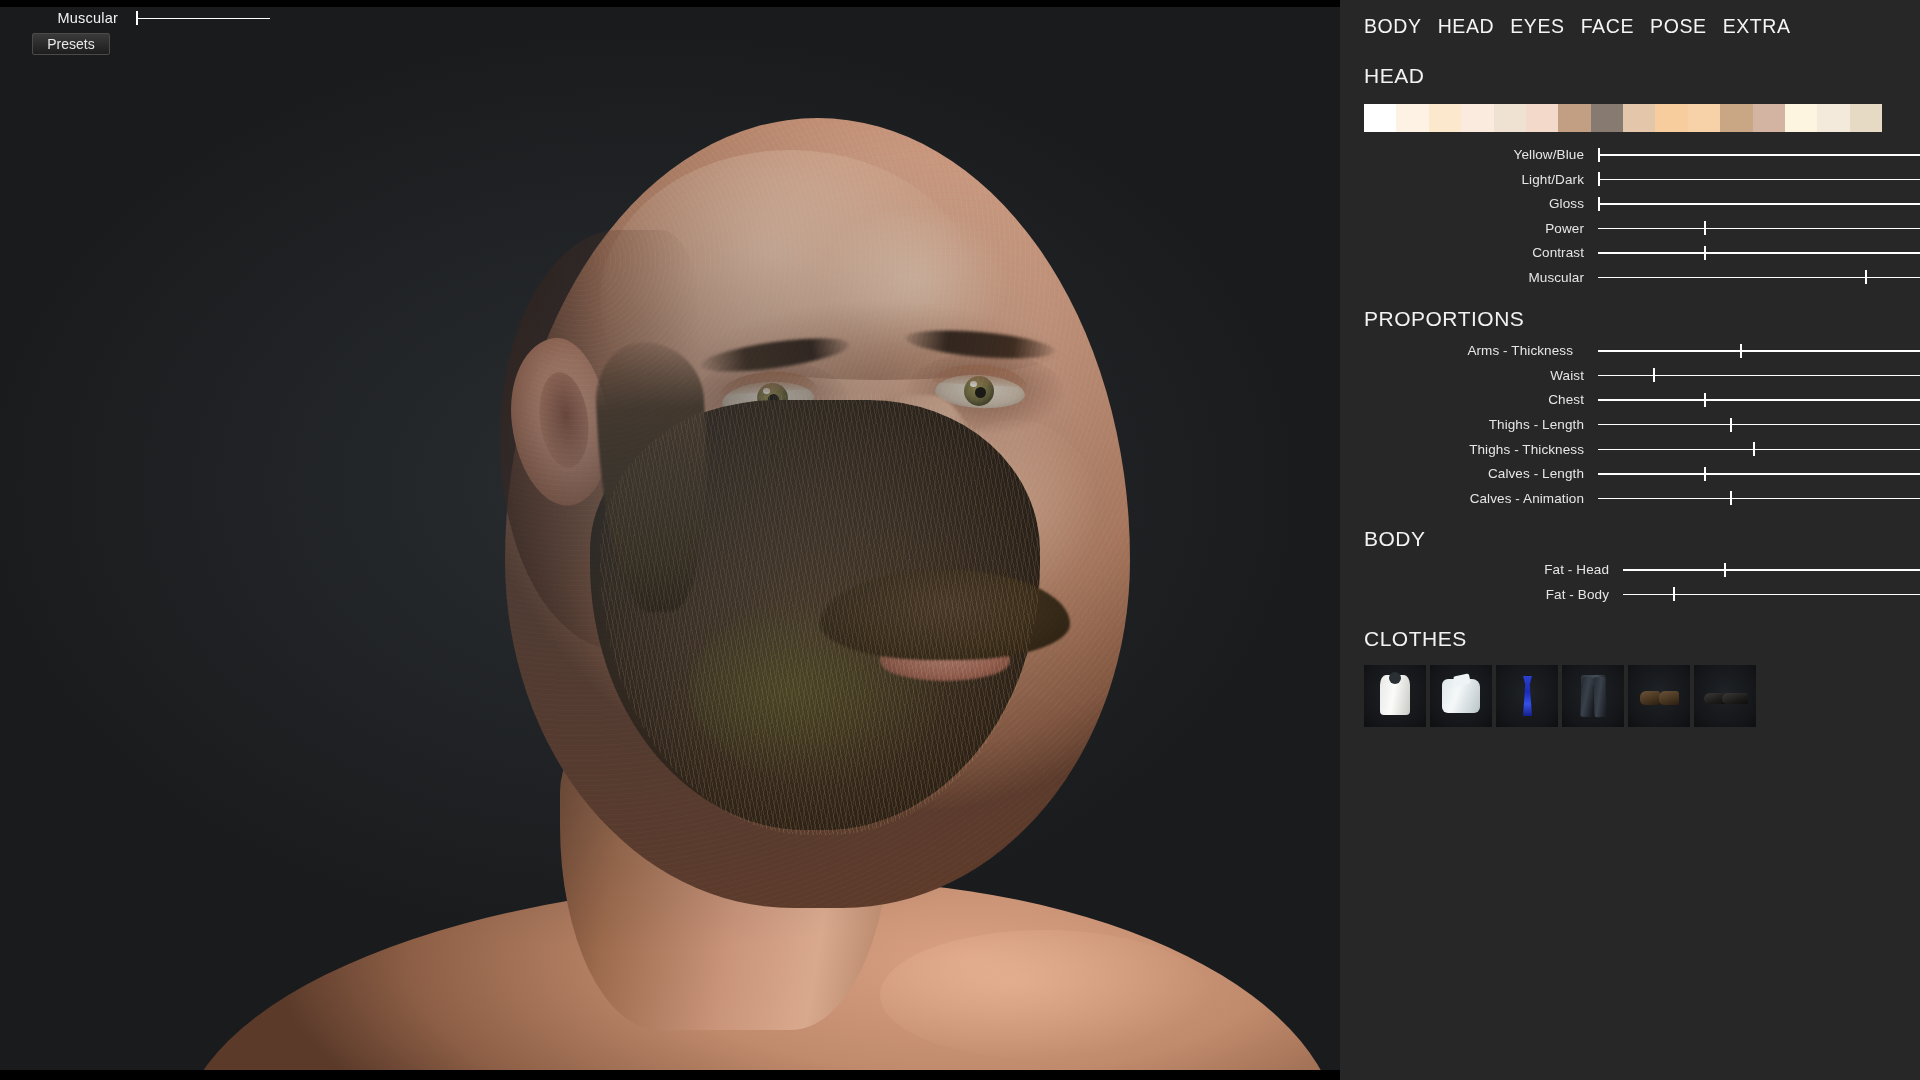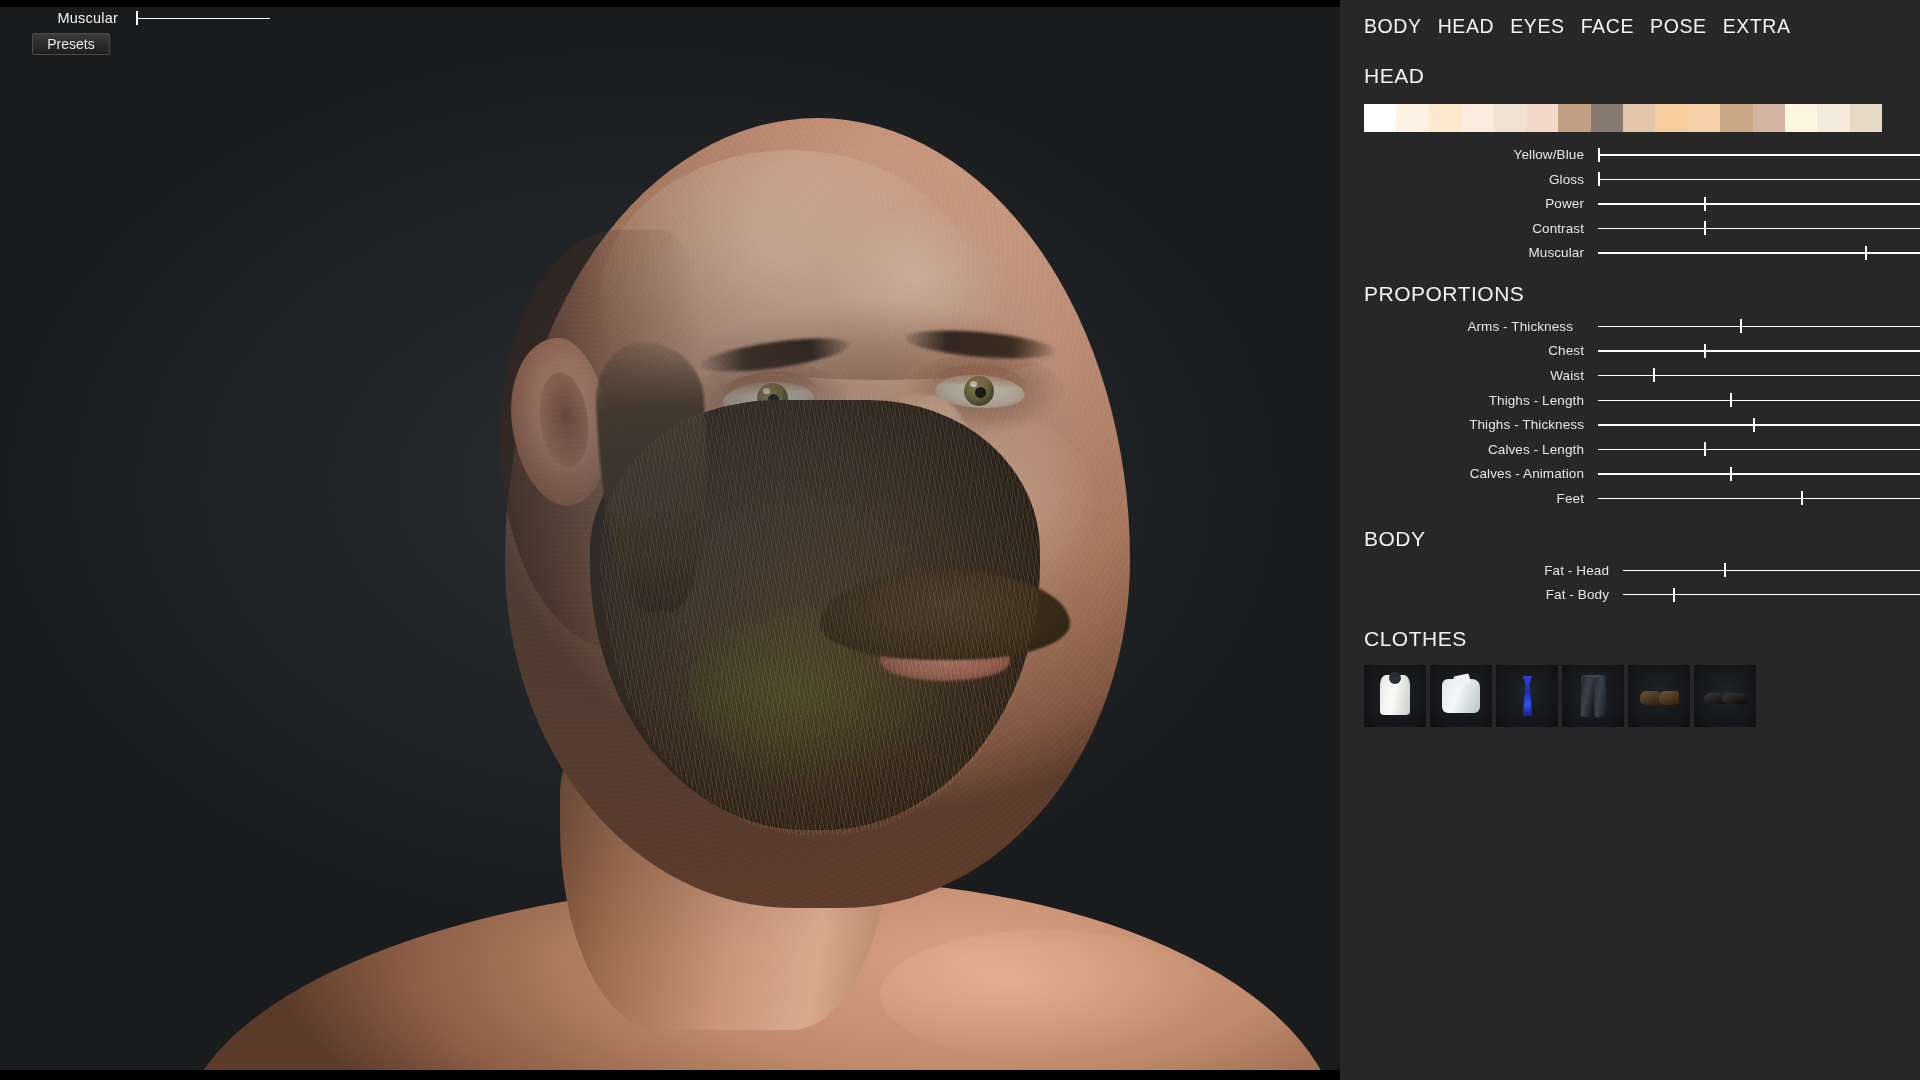--- a/index.html
+++ b/index.html
@@ -472,20 +472,27 @@
 
     <div id="skin-sliders">
         <div class="slider-row" style="height: 24.5px;">
           <span class="slider-label" style="width: 232px;">Yellow/Blue</span>
           <div class="track-wrap" style="width: 322px; margin-left: 14px;">
             <div class="track" style="left: 0px; width: 322px;"></div>
             <div class="knob" style="left: 0px;"></div>
           </div>
         </div>
         <div class="slider-row" style="height: 24.5px;">
+          <span class="slider-label" style="width: 232px;">Light/Dark</span>
+          <div class="track-wrap" style="width: 322px; margin-left: 14px;">
+            <div class="track" style="left: 0px; width: 322px;"></div>
+            <div class="knob" style="left: 0px;"></div>
+          </div>
+        </div>
+        <div class="slider-row" style="height: 24.5px;">
           <span class="slider-label" style="width: 232px;">Gloss</span>
           <div class="track-wrap" style="width: 322px; margin-left: 14px;">
             <div class="track" style="left: 0px; width: 322px;"></div>
             <div class="knob" style="left: 0px;"></div>
           </div>
         </div>
         <div class="slider-row" style="height: 24.5px;">
           <span class="slider-label" style="width: 232px;">Power</span>
           <div class="track-wrap" style="width: 322px; margin-left: 14px;">
             <div class="track" style="left: 0px; width: 322px;"></div>
@@ -511,31 +518,31 @@
     <div class="sec-title" id="prop-title">PROPORTIONS</div>
     <div id="prop-sliders">
         <div class="slider-row" style="height: 24.6px; gap: 11px;">
           <span class="slider-label" style="width: 232px;">Arms - Thickness</span>
           <div class="track-wrap" style="width: 322px; margin-left: 14px;">
             <div class="track" style="left: 0px; width: 322px;"></div>
             <div class="knob" style="left: 141.68px;"></div>
           </div>
         </div>
         <div class="slider-row" style="height: 24.6px;">
+          <span class="slider-label" style="width: 232px;">Waist</span>
+          <div class="track-wrap" style="width: 322px; margin-left: 14px;">
+            <div class="track" style="left: 0px; width: 322px;"></div>
+            <div class="knob" style="left: 54.74px;"></div>
+          </div>
+        </div>
+        <div class="slider-row" style="height: 24.6px;">
           <span class="slider-label" style="width: 232px;">Chest</span>
           <div class="track-wrap" style="width: 322px; margin-left: 14px;">
             <div class="track" style="left: 0px; width: 322px;"></div>
             <div class="knob" style="left: 106.26px;"></div>
-          </div>
-        </div>
-        <div class="slider-row" style="height: 24.6px;">
-          <span class="slider-label" style="width: 232px;">Waist</span>
-          <div class="track-wrap" style="width: 322px; margin-left: 14px;">
-            <div class="track" style="left: 0px; width: 322px;"></div>
-            <div class="knob" style="left: 54.74px;"></div>
           </div>
         </div>
         <div class="slider-row" style="height: 24.6px;">
           <span class="slider-label" style="width: 232px;">Thighs - Length</span>
           <div class="track-wrap" style="width: 322px; margin-left: 14px;">
             <div class="track" style="left: 0px; width: 322px;"></div>
             <div class="knob" style="left: 132.02px;"></div>
           </div>
         </div>
         <div class="slider-row" style="height: 24.6px;">
@@ -550,27 +557,20 @@
           <div class="track-wrap" style="width: 322px; margin-left: 14px;">
             <div class="track" style="left: 0px; width: 322px;"></div>
             <div class="knob" style="left: 106.26px;"></div>
           </div>
         </div>
         <div class="slider-row" style="height: 24.6px;">
           <span class="slider-label" style="width: 232px;">Calves - Animation</span>
           <div class="track-wrap" style="width: 322px; margin-left: 14px;">
             <div class="track" style="left: 0px; width: 322px;"></div>
             <div class="knob" style="left: 132.02px;"></div>
-          </div>
-        </div>
-        <div class="slider-row" style="height: 24.6px;">
-          <span class="slider-label" style="width: 232px;">Feet</span>
-          <div class="track-wrap" style="width: 322px; margin-left: 14px;">
-            <div class="track" style="left: 0px; width: 322px;"></div>
-            <div class="knob" style="left: 202.86px;"></div>
           </div>
         </div>
       </div>
 
     <div class="sec-title" id="body-title">BODY</div>
     <div id="body-sliders">
         <div class="slider-row" style="height: 24.5px;">
           <span class="slider-label" style="width: 255px;">Fat - Head</span>
           <div class="track-wrap" style="width: 297px; margin-left: 14px;">
             <div class="track" style="left: 0px; width: 297px;"></div>

